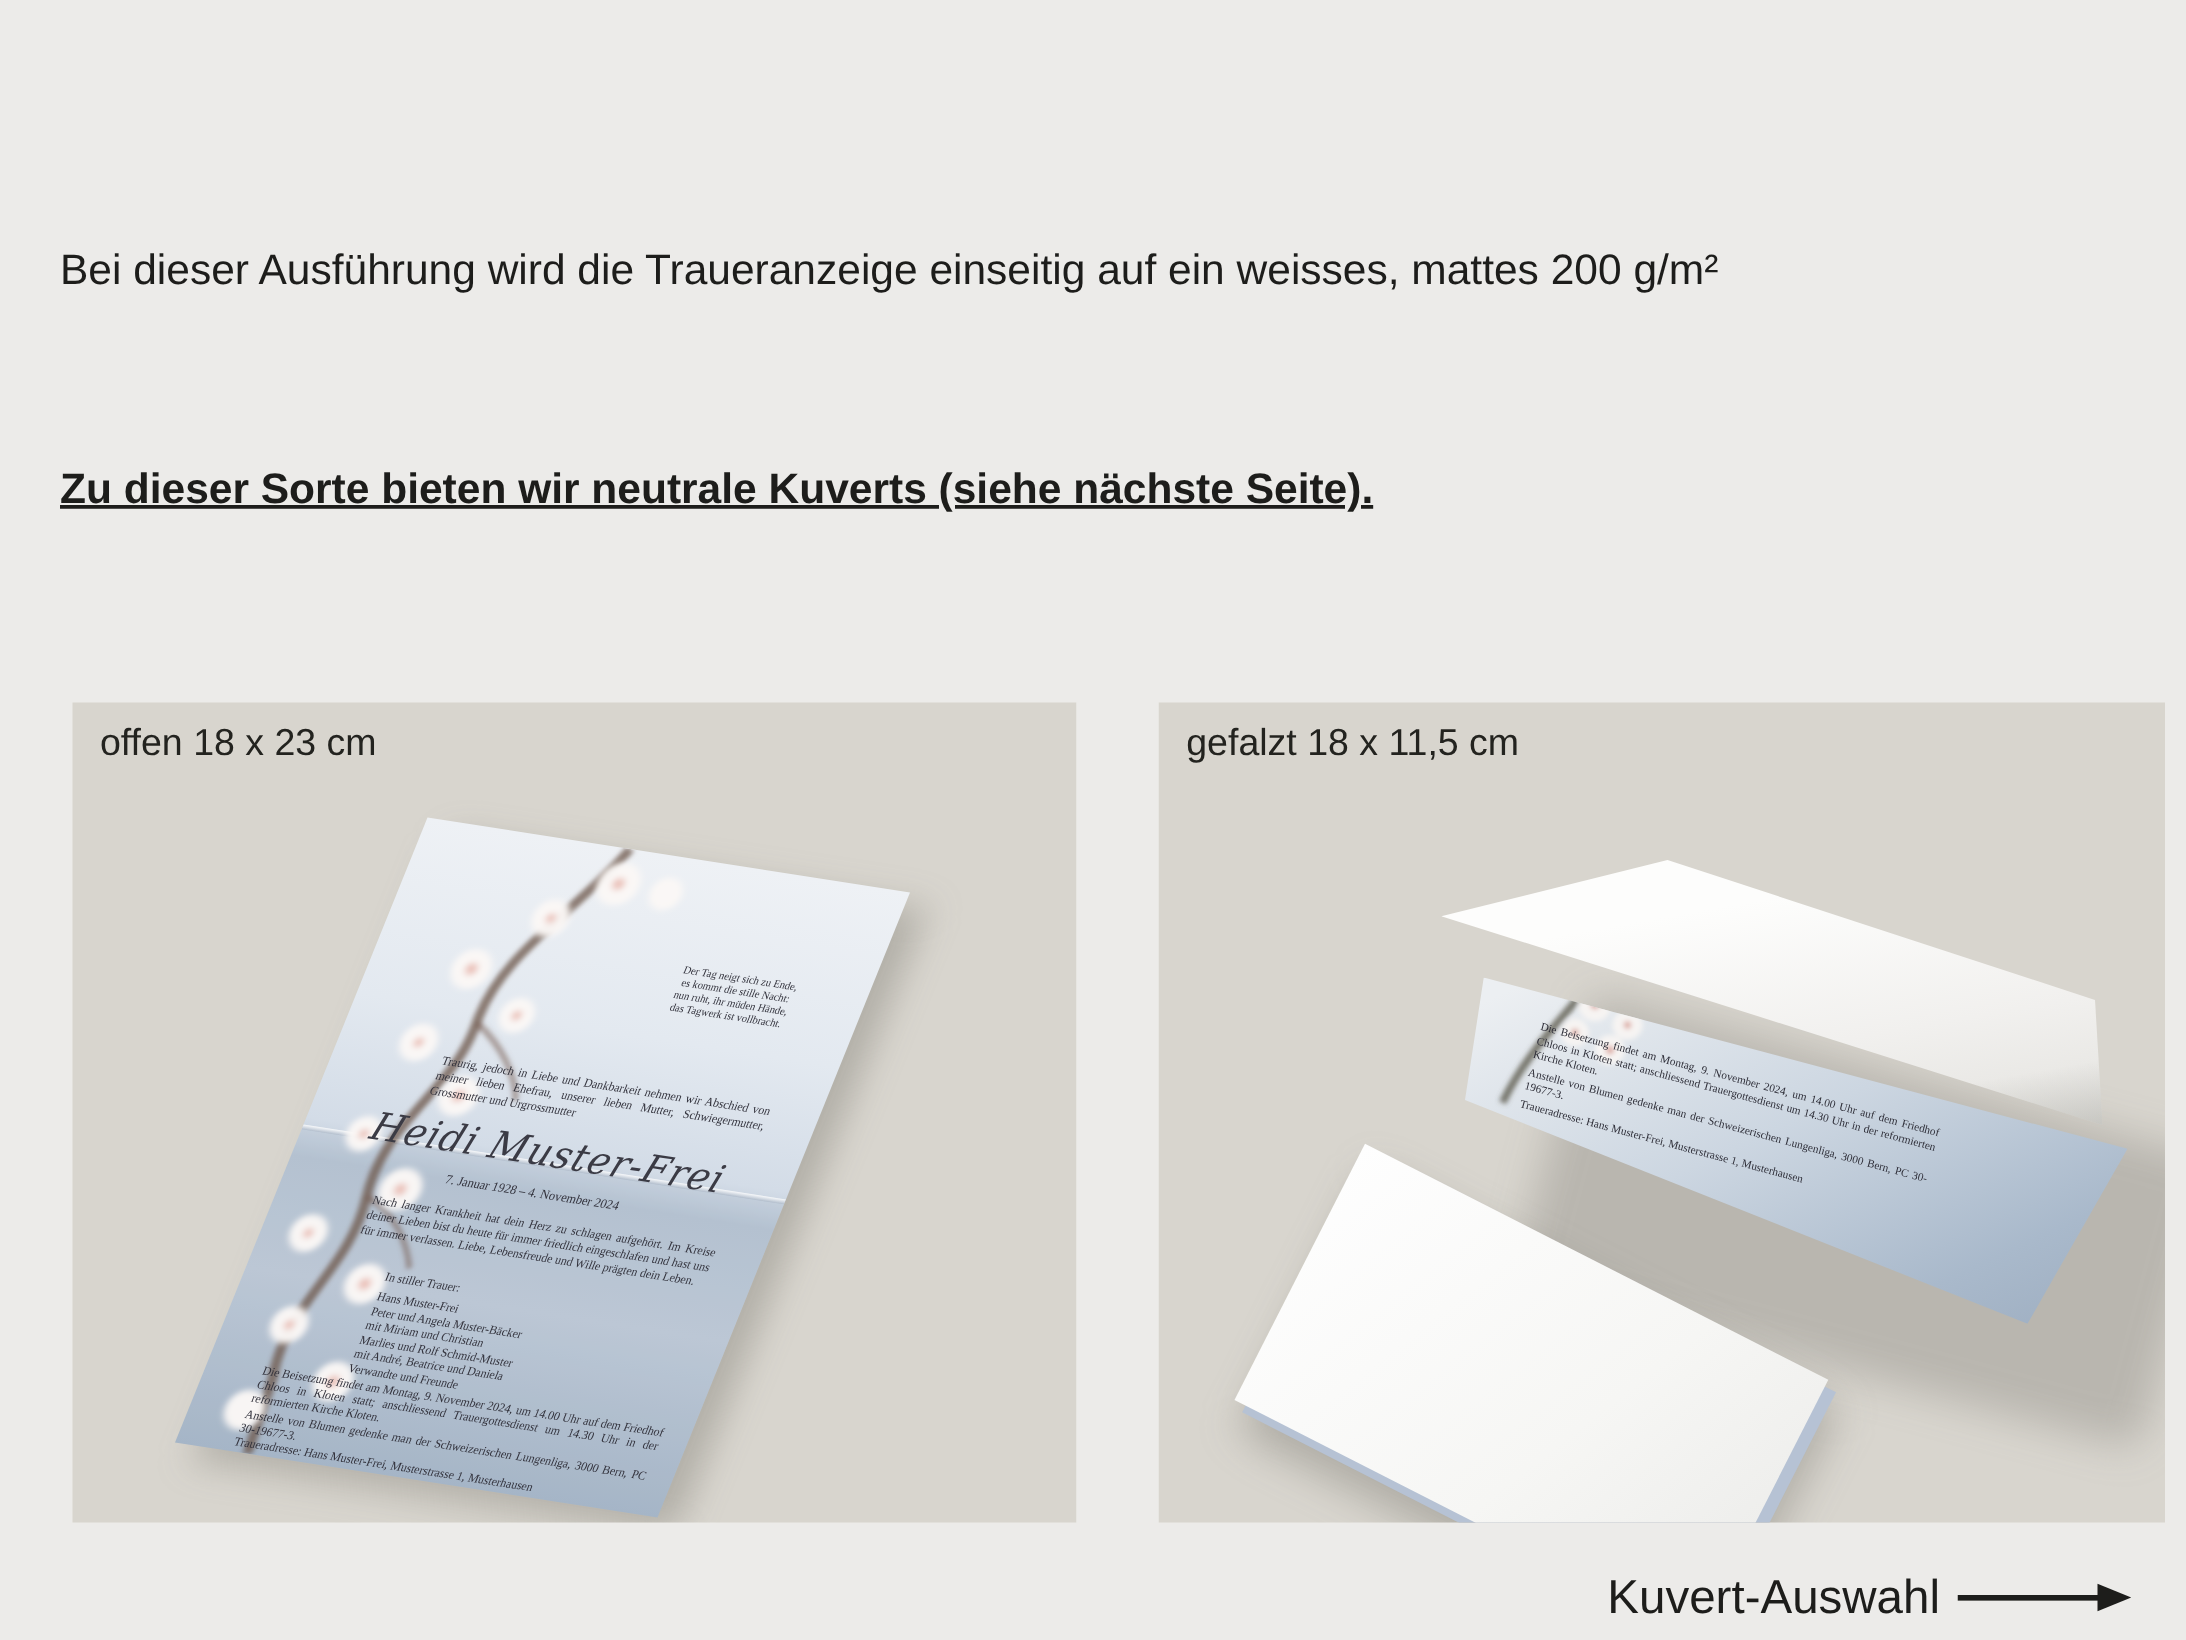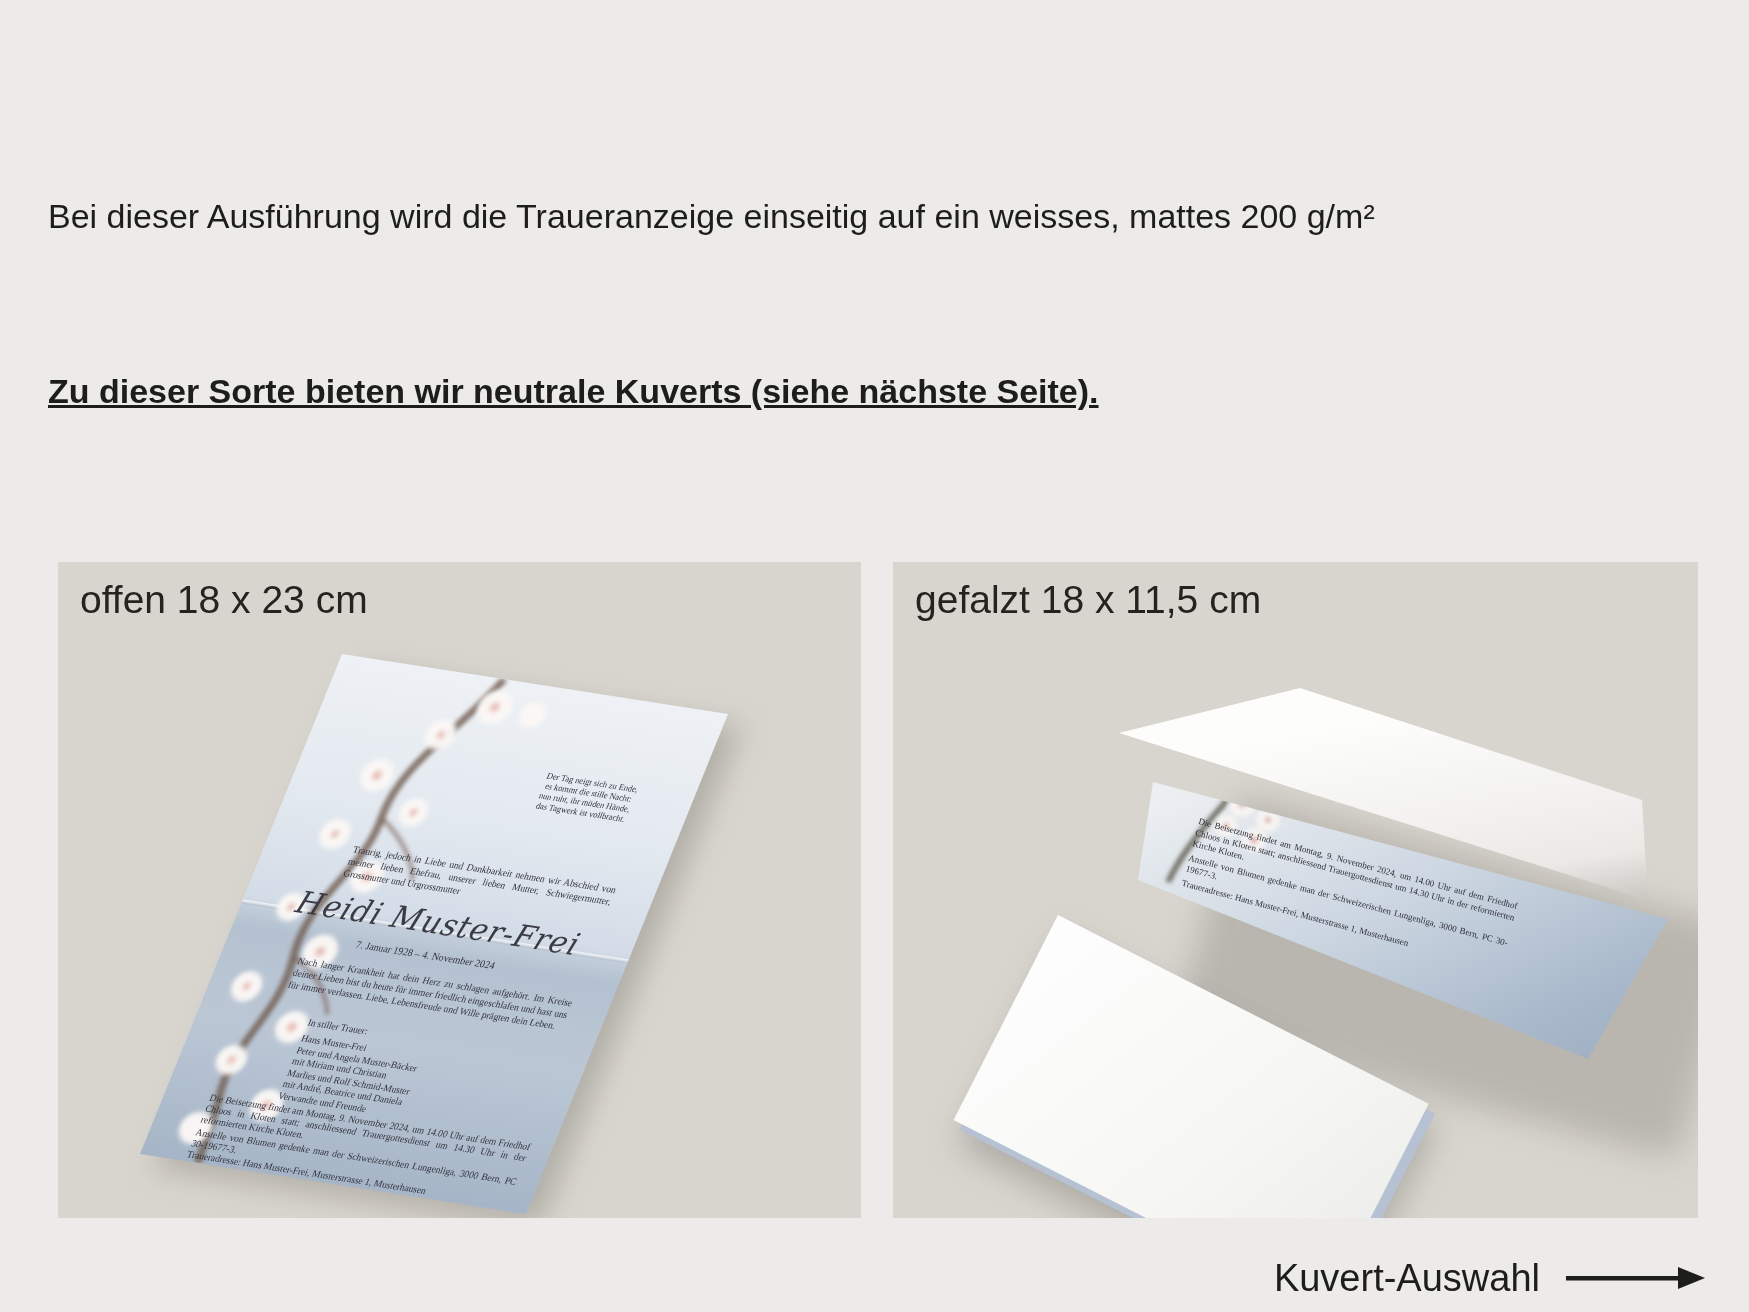--- a/index.html
+++ b/index.html
@@ -9,22 +9,22 @@
   
   .title{position:absolute;left:48px;top:54px;margin:0;font-family:"Liberation Serif",serif;
          font-size:61px;line-height:1.1;font-weight:400;letter-spacing:-0.5px;white-space:nowrap;}
   .title b{font-weight:700;}
   .intro{position:absolute;left:48px;top:192px;font-size:34px;line-height:48px;}
   .note{position:absolute;left:48px;top:372px;font-size:34px;font-weight:700;text-decoration:underline;}
 
   
   .panel{position:absolute;top:562px;height:656px;background:#d8d5ce;overflow:hidden;}
   .panel-left{left:58px;width:803px;}
-  .panel-right{left:893px;width:805px;}
-  .panel-label{position:absolute;left:22px;top:16px;font-size:39px;color:#23231f;z-index:20;}
+  .panel-right{left:927px;width:805px;}
+  .panel-label{position:absolute;left:22px;top:16px;font-size:30px;color:#23231f;z-index:20;}
 
   
   .open-card-shadow{position:absolute;left:0;top:0;width:400px;height:505px;
       transform:matrix(0.965,0.15,-0.40,0.99,298,106);transform-origin:0 0;
       background:rgba(108,106,98,.35);filter:blur(14px);border-radius:8px;}
   .open-card{position:absolute;left:0;top:0;width:400px;height:505px;
       transform:matrix(0.965,0.15,-0.40,0.99,284,92);transform-origin:0 0;
       background:linear-gradient(180deg,#eef1f5 0%,#e3e9f0 28%,#d3dce7 48%,#bac6d4 54%,#c3cdda 72%,#a9b8c9 100%);
       overflow:hidden;}
   .fold-line{position:absolute;left:0;top:248px;width:100%;height:4px;
@@ -66,21 +66,21 @@
   .front-shadow{position:absolute;left:165px;top:353px;width:420px;height:235px;
       transform:rotate(27deg) translate(14px,16px);transform-origin:0 0;
       background:rgba(108,106,98,.38);filter:blur(16px);border-radius:10px;}
   .front-under{position:absolute;left:165px;top:353px;width:416px;height:230px;
       transform:rotate(27deg) translate(10px,6px);transform-origin:0 0;background:#b6c2d4;}
   .front-card{position:absolute;left:165px;top:353px;width:416px;height:230px;
       transform:rotate(27deg);transform-origin:0 0;
       background:linear-gradient(115deg,#fefefe 0%,#f6f6f4 60%,#ececea 100%);}
 
   
-  .footer{position:absolute;top:1252px;right:43px;height:52px;display:flex;align-items:center;gap:26px;}
+  .footer{position:absolute;top:1252px;right:43px;height:52px;display:flex;align-items:center;gap:14px;}
   .footer-label{font-size:38px;color:#1d1d1b;}
 </style>
 </head>
 <body>
 
 <div class="page">
 
 
   <div class="intro">
       <div>Bei dieser Ausführung wird die Traueranzeige einseitig auf ein weisses, mattes 200 g/m²</div>

